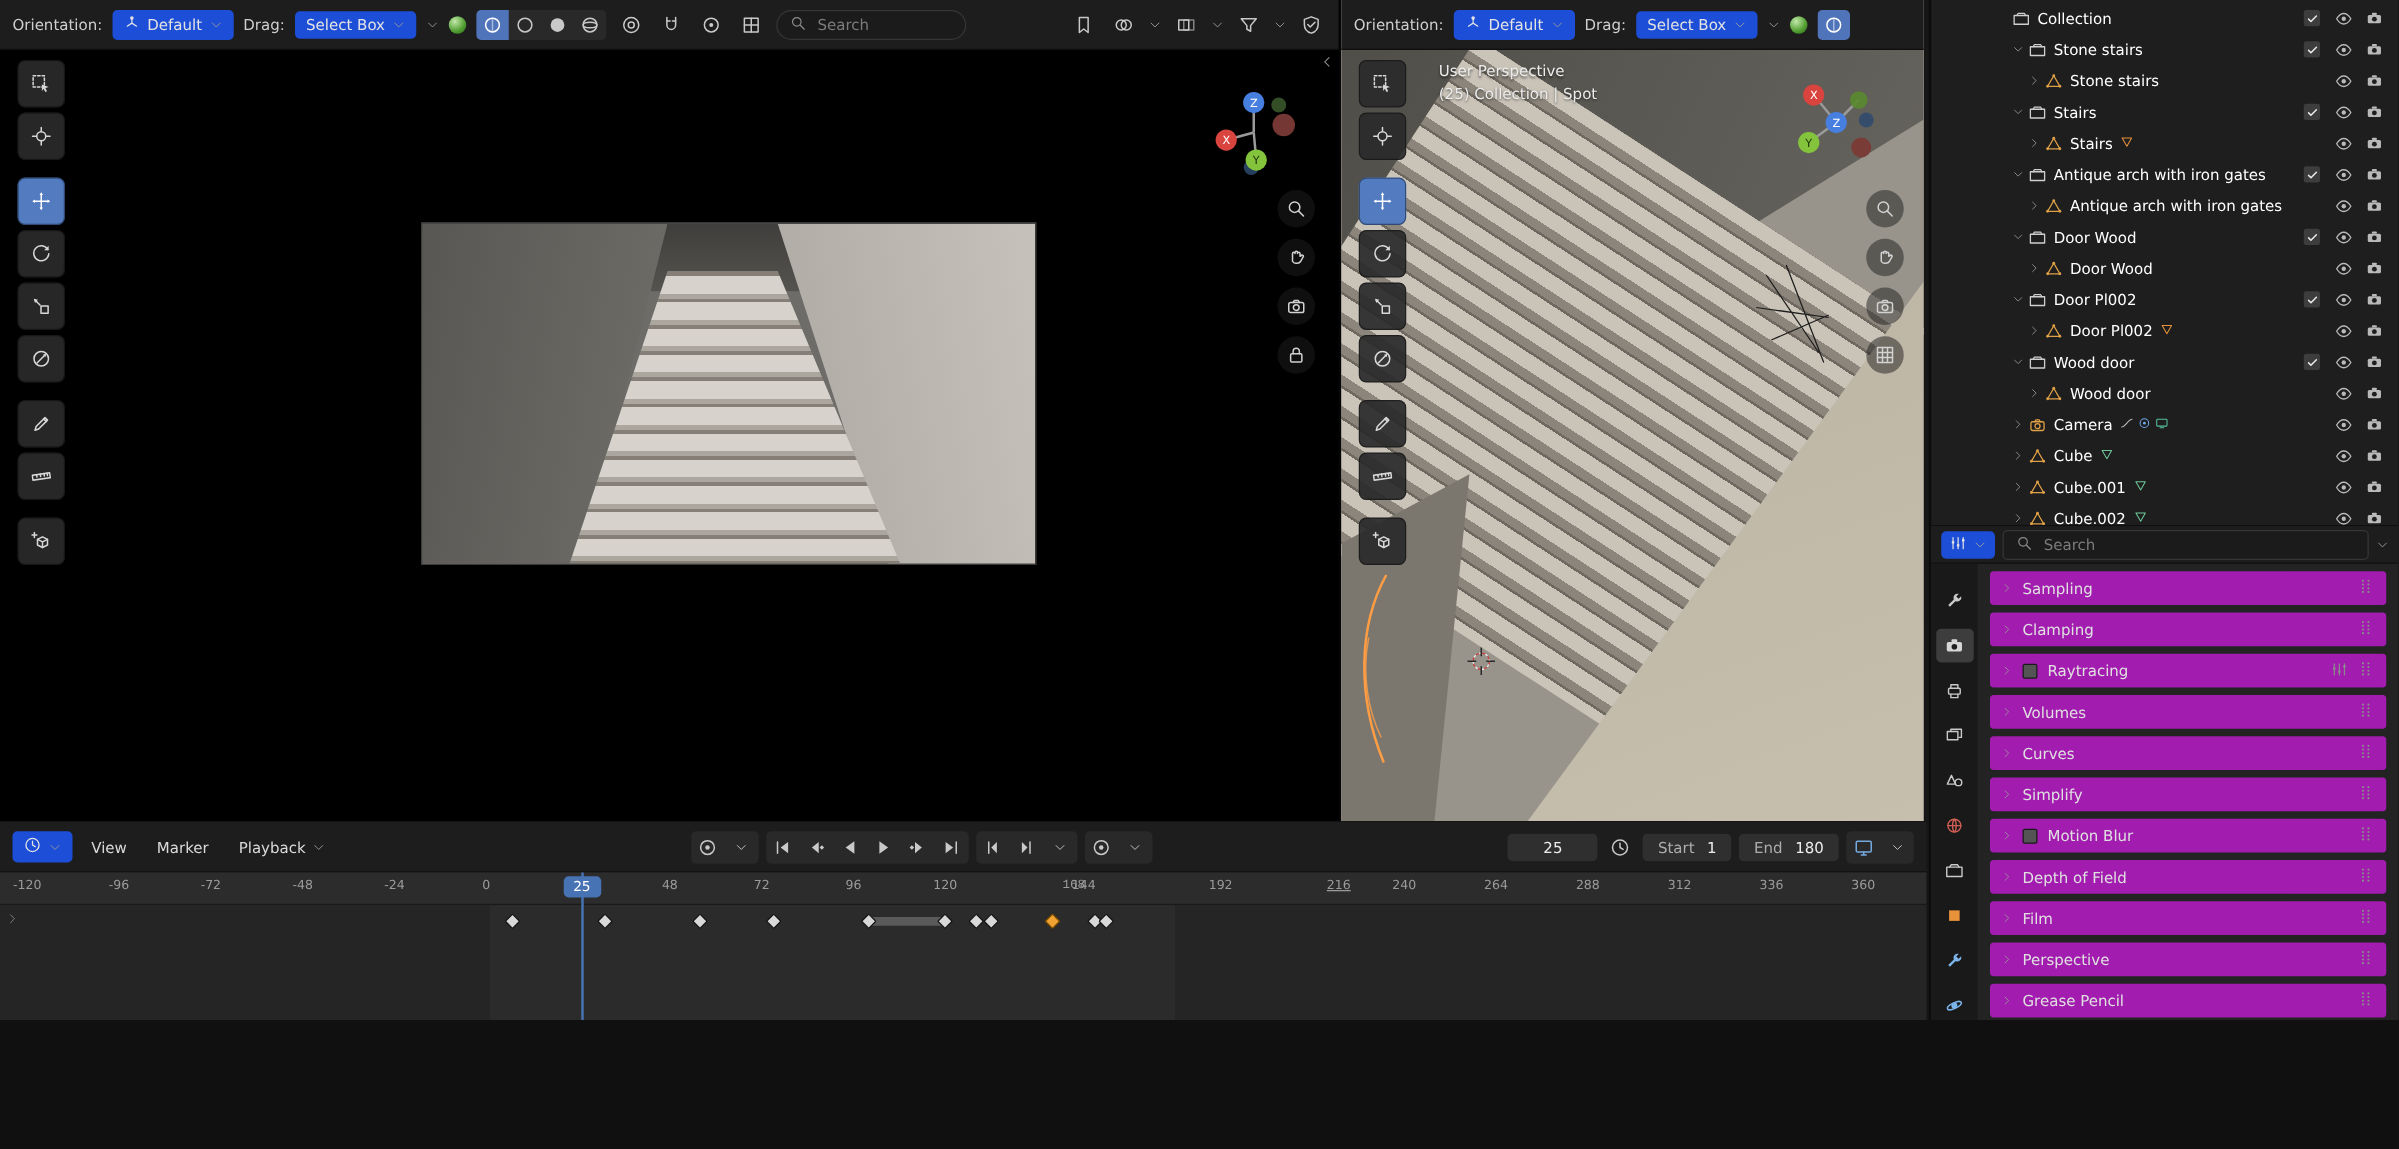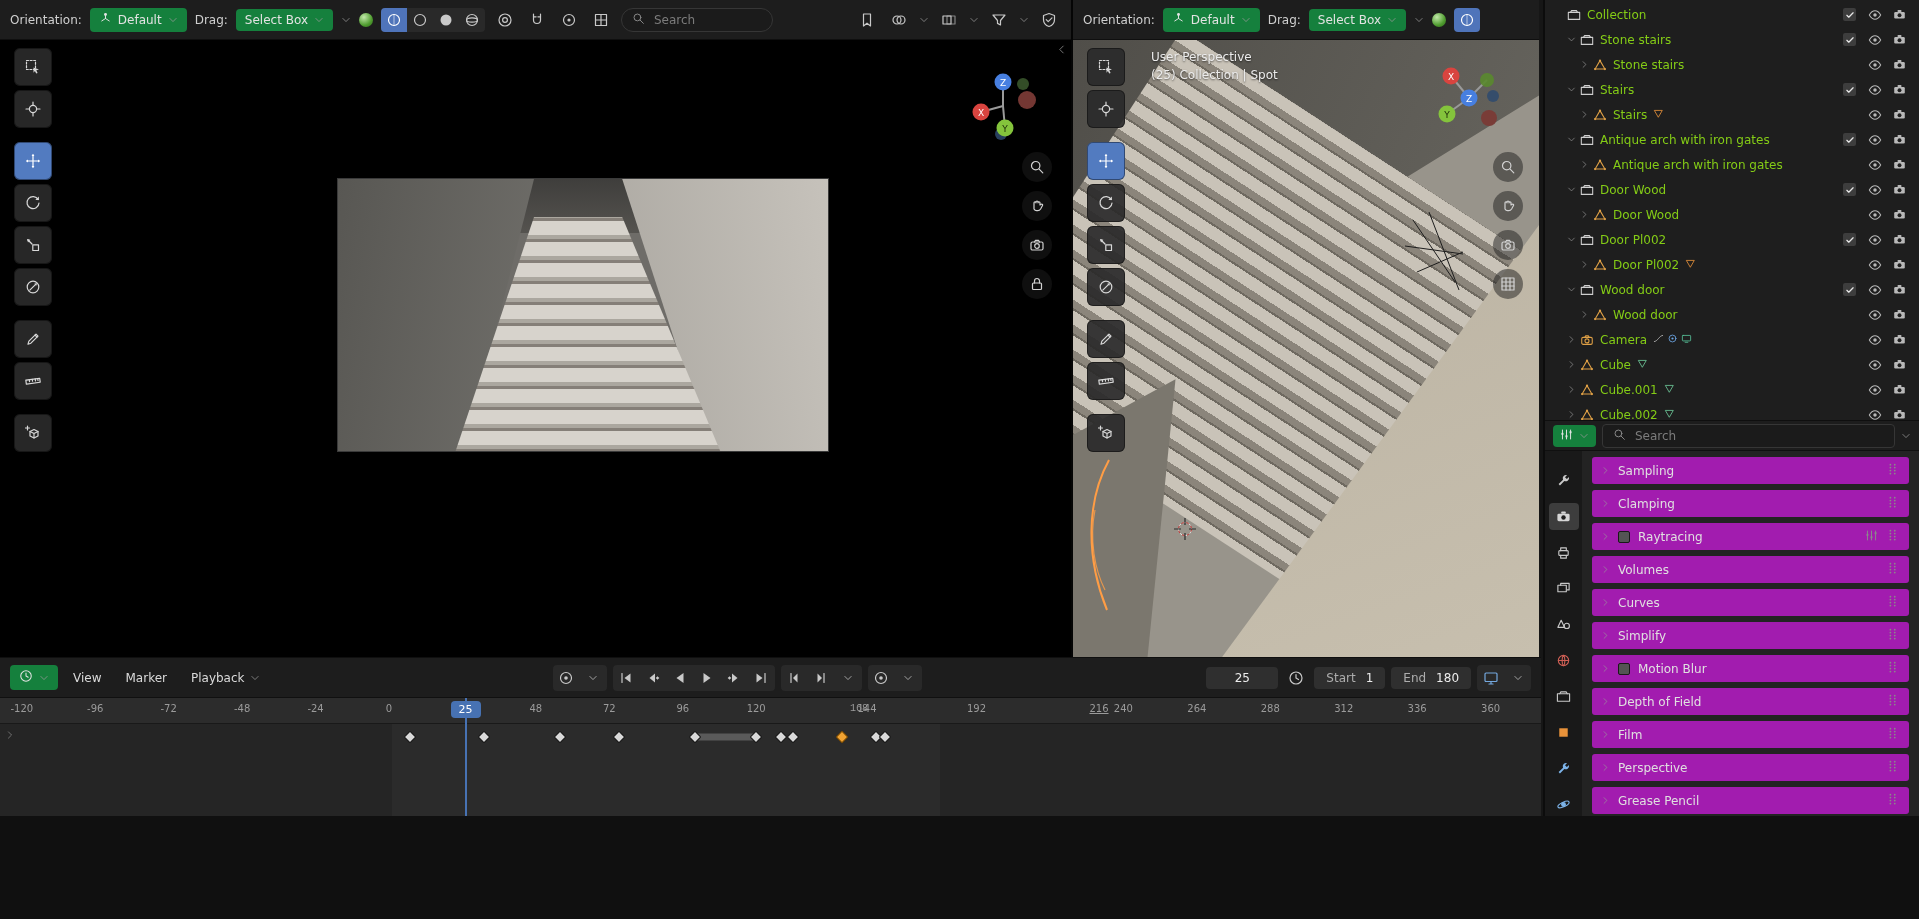--- a/index.html
+++ b/index.html
@@ -4,21 +4,21 @@
 <style>
   html,body{margin:0;padding:0;background:#101010;}
   *{box-sizing:border-box;}
   .app{position:relative;width:1919px;height:816px;background:#161616;overflow:hidden;
        font-family:"DejaVu Sans","Liberation Sans",sans-serif;font-size:12px;color:#d6d6d6;}
 
   
   .hdr{height:40px;display:flex;align-items:center;gap:8px;padding:0 10px;background:#1d1d1d;
        border-bottom:1px solid #0f0f0f;white-space:nowrap;overflow:hidden;position:relative;z-index:6;}
   .hdr-label{color:#cfcfcf;}
-  .dd{display:flex;align-items:center;gap:6px;background:#15803d;border-radius:4px;padding:4px 9px;color:#e3e3e3;}
+  .dd{display:flex;align-items:center;gap:6px;background:#1d4ed8;border-radius:4px;padding:4px 9px;color:#e3e3e3;}
   .chev{color:#9a9a9a;display:inline-flex;}
   .icon-btn{width:24px;height:24px;display:inline-flex;align-items:center;justify-content:center;
             color:#c9c9c9;border-radius:4px;flex:none;}
   .seg{display:flex;background:#292929;border-radius:4px;overflow:hidden;flex:none;}
   .seg .icon-btn{border-radius:0;width:26px;}
   .seg .active{background:#4f74ba;color:#fff;}
   .search{display:flex;align-items:center;gap:7px;background:#1b1b1b;border:1px solid #363636;
           border-radius:12px;padding:3px 10px;color:#8a8a8a;flex:none;}
   .search input{background:transparent;border:none;outline:none;color:#bdbdbd;width:110px;font:inherit;}
   .search input::placeholder{color:#7c7c7c;}
@@ -86,21 +86,21 @@
                font-size:11px;padding:2px 8px;border-radius:4px;z-index:4;}
   .key{position:absolute;width:9px;height:9px;transform:translate(-50%,-50%) rotate(45deg);
        background:#d9d9d9;border:1px solid #151515;border-radius:1px;z-index:2;}
   .key.sel{background:#f0a232;border-color:#7a4a00;}
   .held{position:absolute;height:7px;background:#5a5a5a;border-radius:2px;transform:translateY(-50%);z-index:1;}
   .tl-expander{position:absolute;left:5px;top:5px;color:#9a9a9a;}
 
   
   .right-panel{position:absolute;left:1543px;top:0;width:376px;height:919px;background:#1e1e1e;border-left:2px solid #0c0c0c;}
   .outliner{position:absolute;left:0;top:0;right:0;height:420px;overflow:hidden;padding-top:2px;}
-  .o-row{height:25px;display:flex;align-items:center;padding-right:7px;color:#84cc16;}
+  .o-row{height:25px;display:flex;align-items:center;padding-right:7px;color:#ffffff;margin-left:43px;}
   .o-arrow{width:14px;display:flex;justify-content:center;color:#9a9a9a;flex:none;}
   .o-icon{width:18px;display:flex;justify-content:center;margin-right:4px;flex:none;}
   .o-label{overflow:hidden;text-overflow:ellipsis;white-space:nowrap;}
   .o-badges{display:flex;gap:3px;margin-left:6px;flex:none;}
   .o-right{margin-left:auto;display:flex;flex:none;}
   .o-slot{width:25px;display:flex;justify-content:center;align-items:center;color:#b9b9b9;}
   .o-check{width:13px;height:13px;background:#3d3d3d;border-radius:2px;color:#e8e8e8;
            display:flex;align-items:center;justify-content:center;}
 
   .props{position:absolute;left:0;top:420px;right:0;bottom:0;background:#232323;border-top:1px solid #0f0f0f;}
@@ -704,21 +704,21 @@
         <span class="tick" style="left: 315.56px;">-24</span>
         <span class="tick" style="left: 389px;">0</span>
         <span class="tick" style="left: 462.44px;">24</span>
         <span class="tick" style="left: 535.88px;">48</span>
         <span class="tick" style="left: 609.32px;">72</span>
         <span class="tick" style="left: 682.76px;">96</span>
         <span class="tick" style="left: 756.2px;">120</span>
         <span class="tick" style="left: 867px;">144</span>
         <span class="tick" style="left: 859px; font-family: Liberation Mono, monospace;">168</span>
         <span class="tick" style="left: 976.52px;">192</span>
-        <span class="tick" style="left: 1099px; text-decoration: underline;">216</span>
+        <span class="tick" style="left: 1071px; text-decoration: underline;">216</span>
         <span class="tick" style="left: 1123.4px;">240</span>
         <span class="tick" style="left: 1196.84px;">264</span>
         <span class="tick" style="left: 1270.28px;">288</span>
         <span class="tick" style="left: 1343.72px;">312</span>
         <span class="tick" style="left: 1417.16px;">336</span>
         <span class="tick" style="left: 1490.6px;">360</span>
       </div>
     <div class="tl-body" id="tl-body">
       <span class="tl-expander"><svg width="10" height="10" viewBox="0 0 16 16" fill="none" stroke="currentColor" stroke-width="1.2" stroke-linecap="round" stroke-linejoin="round">
             <path d="M5.5 3l5 5-5 5"></path>

